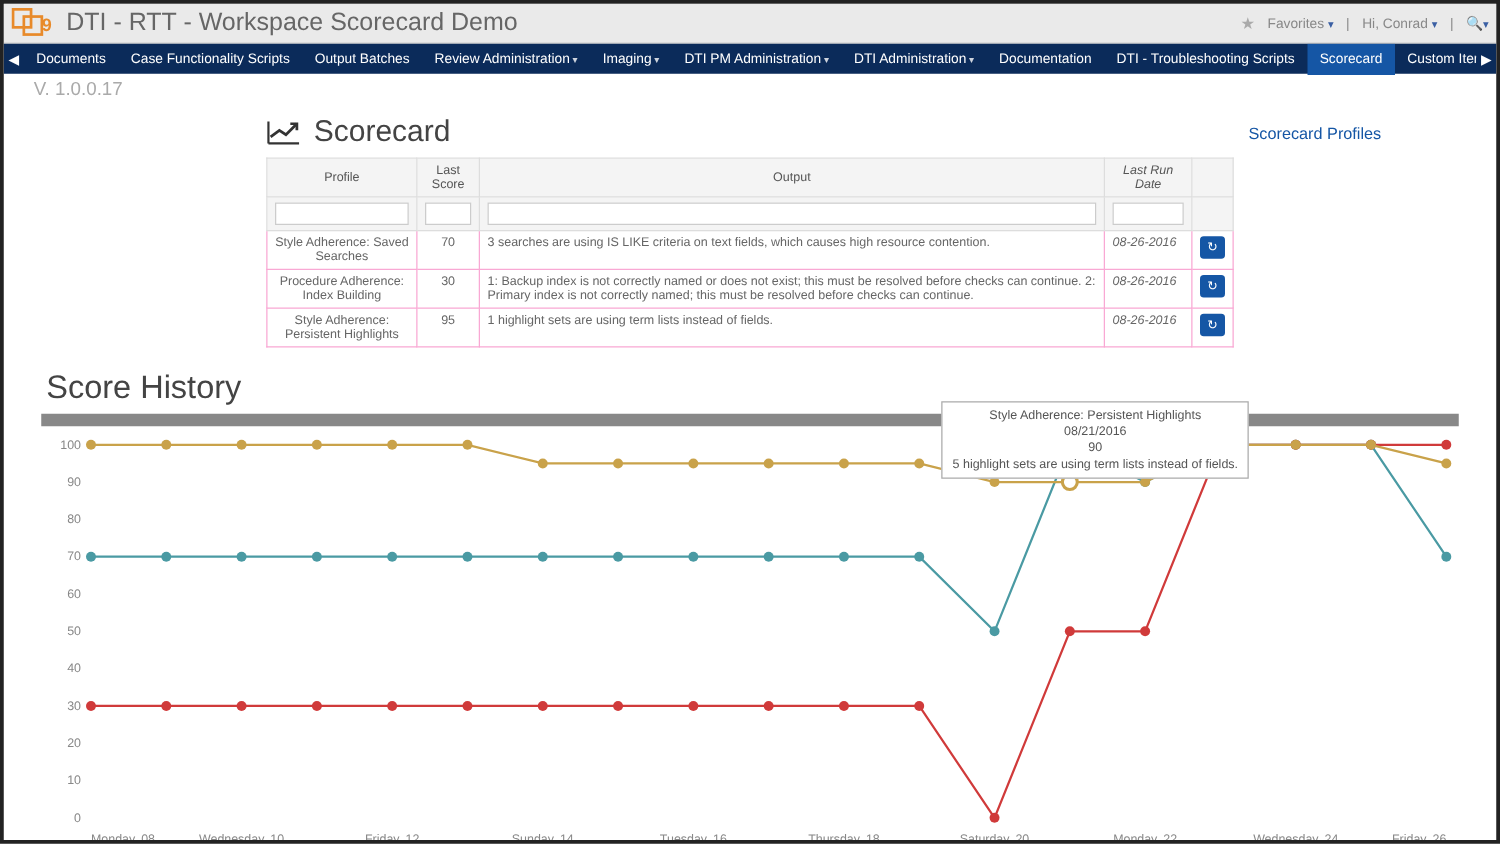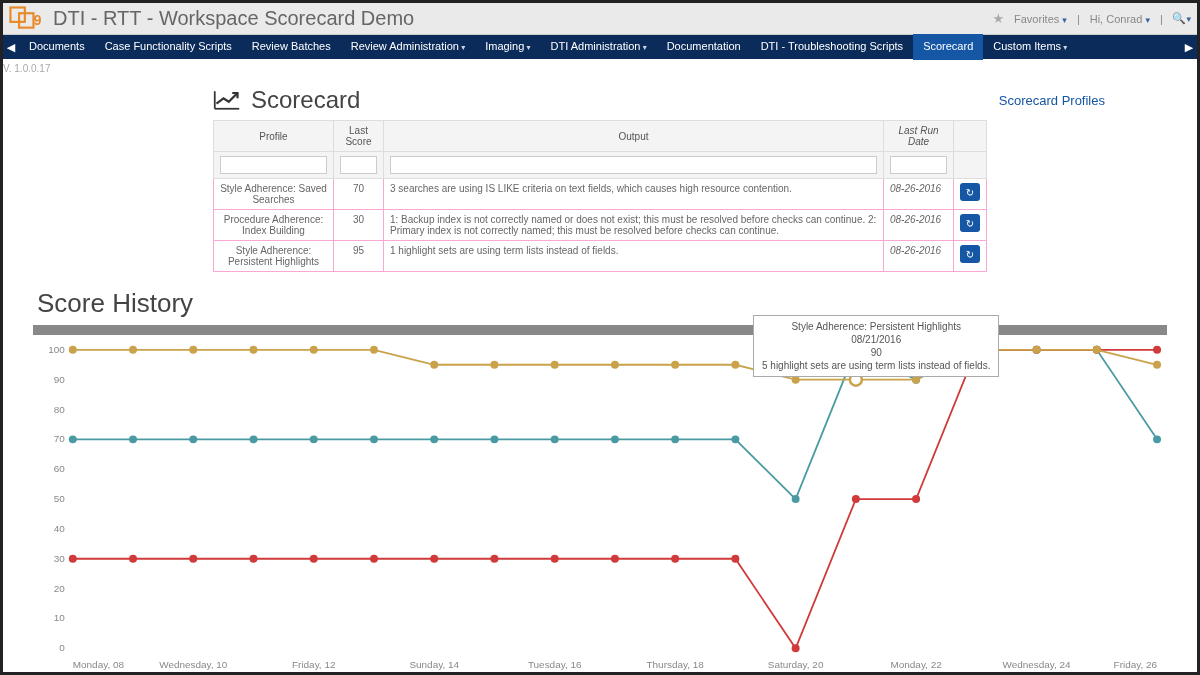--- a/index.html
+++ b/index.html
@@ -9,21 +9,21 @@
     .logo svg { width: 36px; height: 26px; }
     .app-title { font-size: 20px; color: #666; flex: 1; }
     .topbar-right { display: flex; align-items: center; gap: 10px; font-size: 11px; color: #888; }
     .topbar-right .star { color: #aaa; font-size: 13px; }
     .topbar-right .caret { font-size: 9px; color: #3a5fa3; }
     .navbar { background: #0b2b5a; display: flex; align-items: center; height: 24px; color: #fff; font-size: 11px; }
     .nav-arrow { width: 16px; text-align: center; cursor: pointer; color: #fff; }
     .nav-item { padding: 0 10px; line-height: 24px; cursor: pointer; white-space: nowrap; }
     .nav-item.dd::after { content: " \25BE"; font-size: 8px; opacity: 0.8; }
     .nav-item.active { background: #1556a5; }
-    .version { font-size: 10px; color: #aaa; padding: 4px 0; }
+    .version { font-size: 15px; color: #aaa; padding: 4px 24px; }
     .content { padding: 4px 10px 0 10px; }
     .sc-header { display: flex; align-items: center; margin-left: 200px; margin-top: 4px; }
     .sc-icon { width: 28px; height: 24px; margin-right: 10px; }
     .sc-title { font-size: 24px; color: #444; font-weight: 400; }
     .sc-profiles { margin-left: auto; margin-right: 82px; color: #1556a5; font-size: 13px; cursor: pointer; }
     .sc-table { margin: 6px 200px 0 200px; border: 1px solid #ddd; border-collapse: collapse; width: calc(100% - 400px); font-size: 10px; color: #666; }
     .sc-table th { background: #f4f4f4; border: 1px solid #ddd; padding: 4px 6px; font-weight: normal; color: #555; }
     .sc-table td { border: 1px solid #f9a8d4; padding: 4px 6px; vertical-align: top; }
     .sc-filter input { width: 100%; border: 1px solid #ccc; height: 18px; font-size: 10px; padding: 0 3px; }
     .col-profile { width: 120px; text-align: center; }
@@ -58,23 +58,24 @@
     <span>|</span>
     <span>🔍<span class="caret">▾</span></span>
   </div>
 </div>
 
 <div class="navbar">
   <div class="nav-arrow">◀</div>
   <div id="nav-items" style="display:flex;flex:1;overflow:hidden">
       <div class="nav-item">Documents</div>
       <div class="nav-item">Case Functionality Scripts</div>
-      <div class="nav-item">Review Batches</div>
+      <div class="nav-item">Output Batches</div>
       <div class="nav-item dd">Review Administration</div>
       <div class="nav-item dd">Imaging</div>
+      <div class="nav-item dd">DTI PM Administration</div>
       <div class="nav-item dd">DTI Administration</div>
       <div class="nav-item">Documentation</div>
       <div class="nav-item">DTI - Troubleshooting Scripts</div>
       <div class="nav-item active">Scorecard</div>
       <div class="nav-item dd">Custom Items</div>
     </div>
   <div class="nav-arrow">▶</div>
 </div>
 
 <div class="version">V. 1.0.0.17</div>

